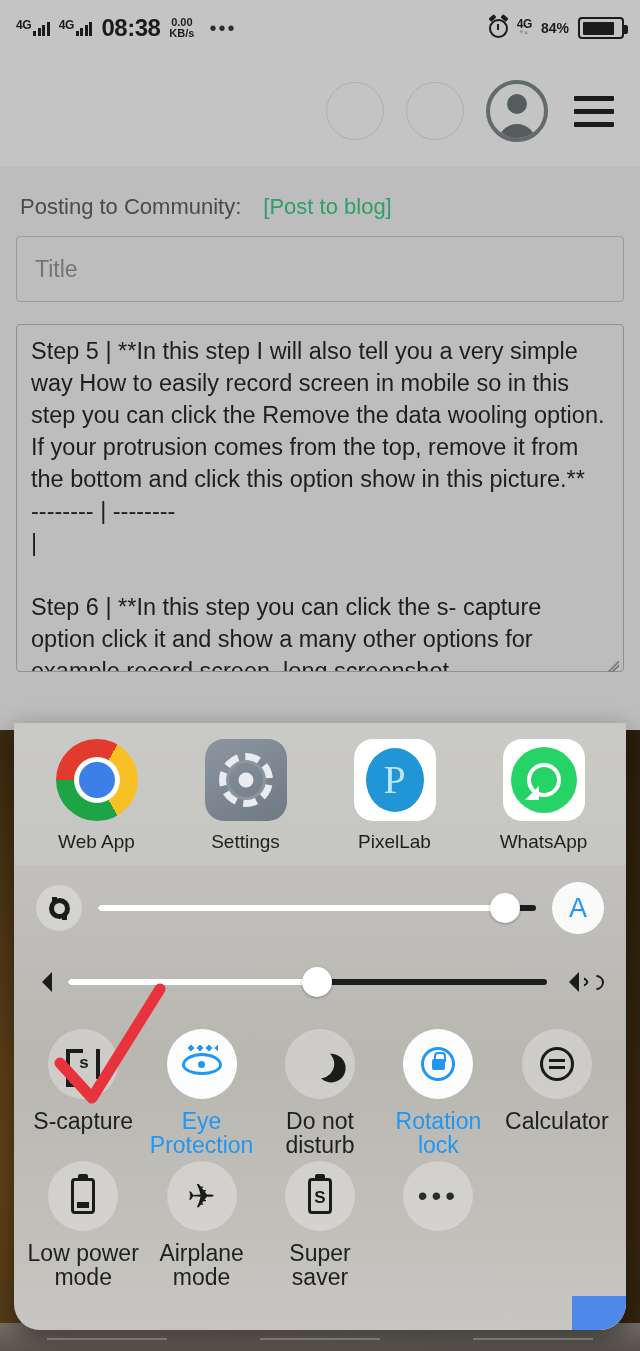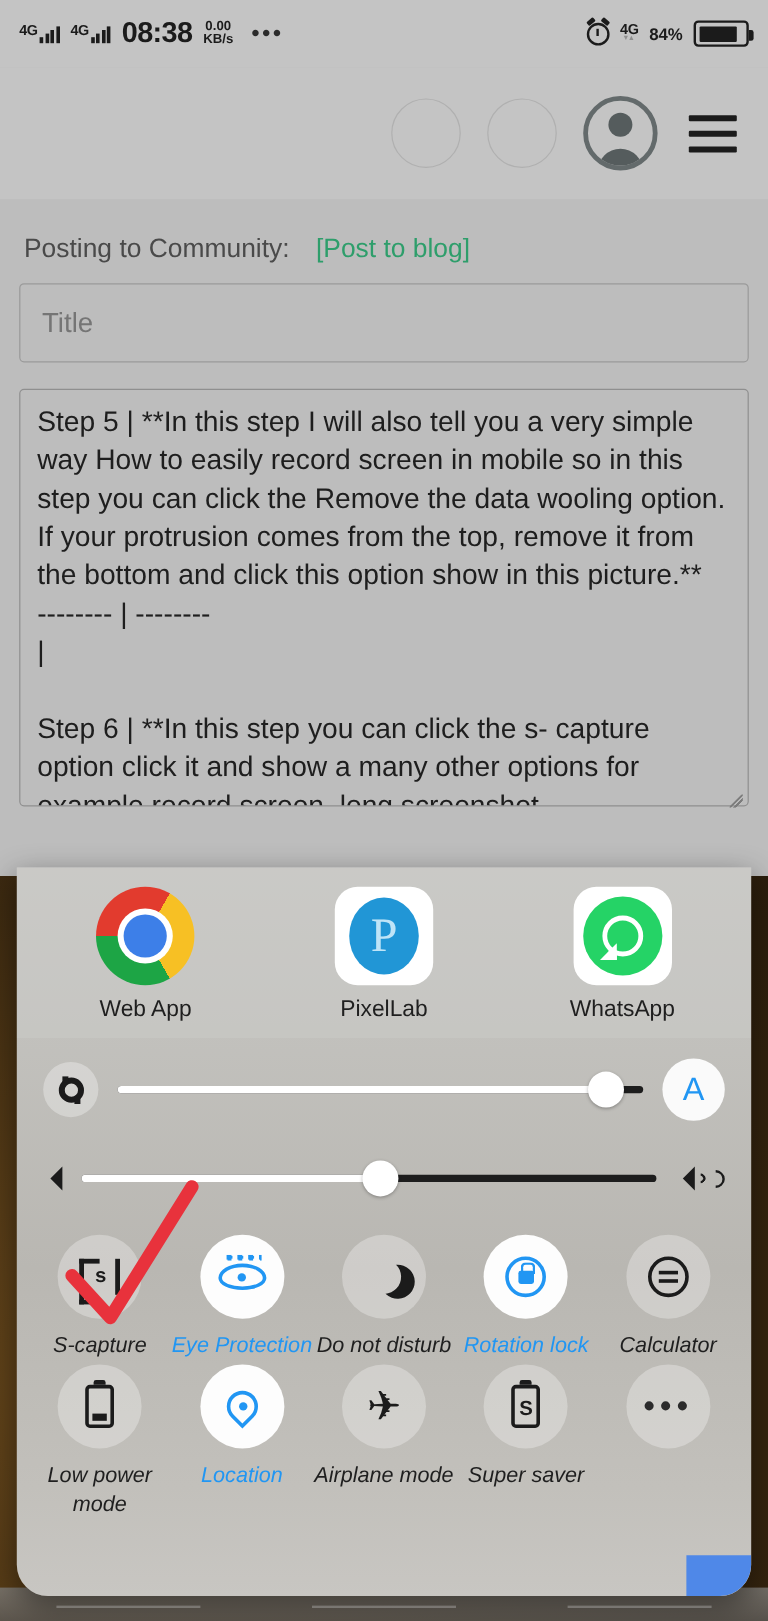--- a/index.html
+++ b/index.html
@@ -168,21 +168,21 @@
      border-left-color:transparent;border-bottom-color:transparent; transform:rotate(45deg); margin-left:1px;}
   .wave.big{ width:15px;height:15px; }
 
   
   #toggles{ display:grid; grid-template-columns:repeat(5,1fr); row-gap:4px; padding:10px 10px 0 10px; }
   .tog{ text-align:center; }
   .tog-ic{ width:70px; height:70px; border-radius:50%; margin:0 auto 10px auto;
      background:rgba(255,255,255,.30); position:relative;
      display:flex; align-items:center; justify-content:center; }
   .tog-ic.on{ background:#fdfdfd; }
-  .tog-label{ font-size:18px; color:#1f1f1f; line-height:24px;font-style:italic; }
+  .tog-label{ font-size:23px; color:#1f1f1f; line-height:24px; }
   .tog-label.on{ color:#2196f3; }
 
   .ic-scap{ width:34px;height:30px; position:relative; }
   .ic-scap:before{ content:""; position:absolute; left:0; top:0; width:13px;height:30px;
      border-left:4px solid #1b1b1b; border-top:4px solid #1b1b1b; border-bottom:4px solid #1b1b1b;}
   .ic-scap:after{ content:""; position:absolute; right:0; top:0; width:4px;height:30px;background:#1b1b1b;}
   .ic-scap b{ position:absolute; left:13px; top:4px; font-size:17px; font-weight:bold; color:#1b1b1b;}
   .ic-eye{ width:40px;height:22px; border:3.5px solid #2196f3; border-radius:50%/55% 55% 45% 45%;
      position:relative; display:flex;align-items:center;justify-content:center;}
   .ic-eye i{ width:7px;height:7px;border-radius:50%;background:#2196f3;}
@@ -301,20 +301,27 @@
 </div>
 
 <div id="panel">
 
   <div id="apps-row">
     <div class="app">
       <div class="app-ic" id="ic-chrome"></div>
       <div class="app-label">Web App</div>
     </div>
     <div class="app">
+      <div class="app-ic" id="ic-settings">
+        <div class="gear"></div>
+          <div class="hub"></div>
+      </div>
+      <div class="app-label">Settings</div>
+    </div>
+    <div class="app">
       <div class="app-ic" id="ic-pixellab">
         <div class="disc"></div>
           <div class="p">P</div>
       </div>
       <div class="app-label">PixelLab</div>
     </div>
     <div class="app">
       <div class="app-ic" id="ic-whatsapp">
         <div class="circ"></div>
           <div class="ph"></div>
@@ -396,28 +403,20 @@
 
     <div class="tog">
       <div class="tog-ic">
           <div class="ic-batt">
             <i></i>
           </div>
         </div>
       <div class="tog-label">Low power mode</div>
     </div>
     <div class="tog">
-      <div class="tog-ic on">
-          <div class="ic-pin">
-            <i></i>
-          </div>
-        </div>
-      <div class="tog-label on">Location</div>
-    </div>
-    <div class="tog">
       <div class="tog-ic">
           <div class="ic-plane">✈</div>
         </div>
       <div class="tog-label">Airplane mode</div>
     </div>
     <div class="tog">
       <div class="tog-ic">
           <div class="ic-batt">
             <b>S</b>
           </div>

